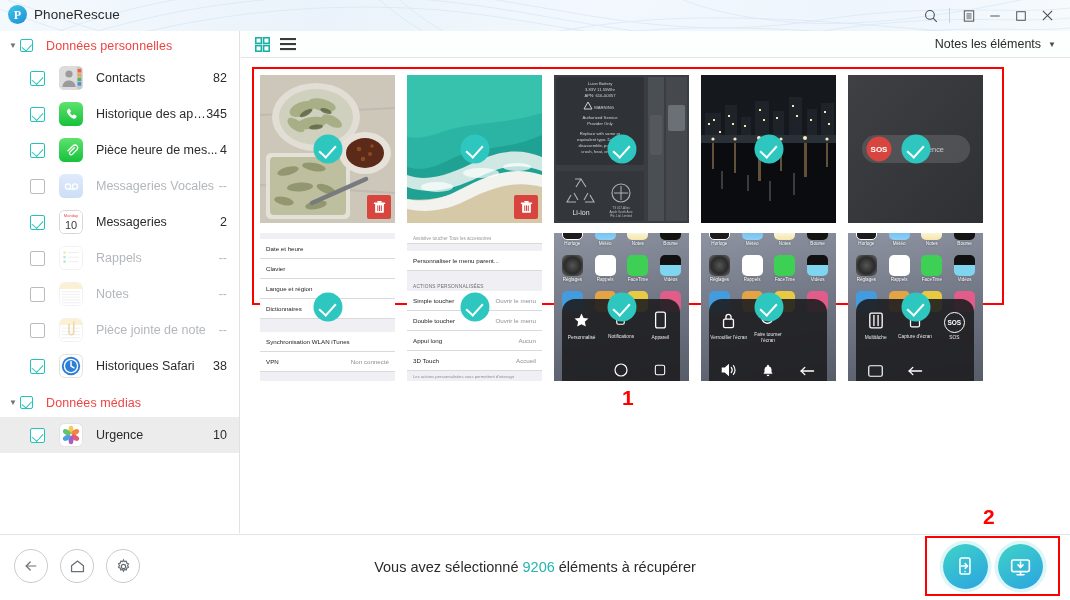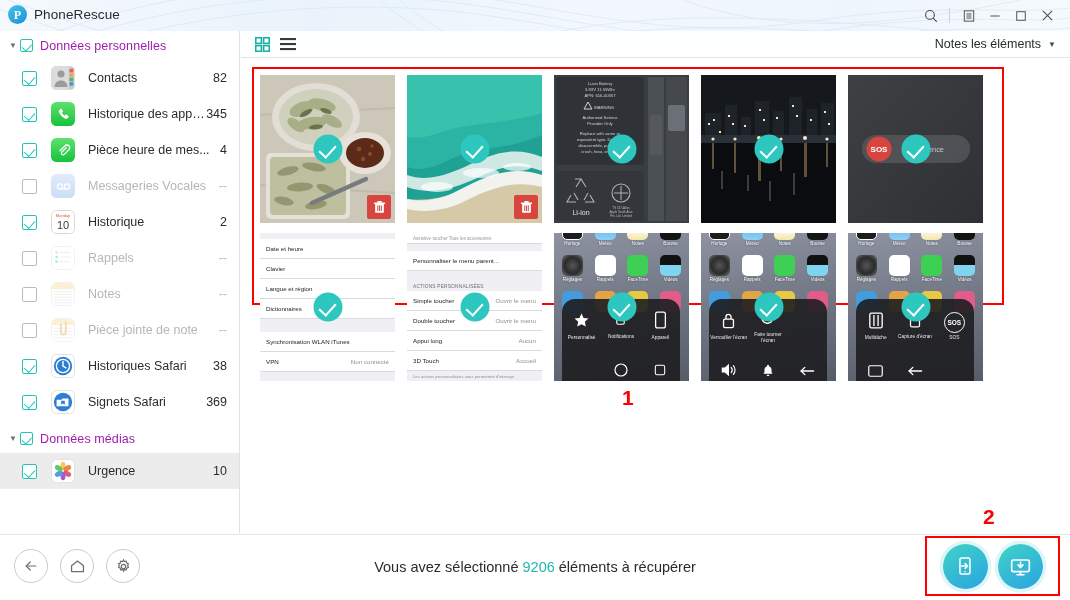--- a/index.html
+++ b/index.html
@@ -54,24 +54,24 @@
     background: #fff; border-right: 1px solid #dfe2e5;
     overflow: hidden;
   }
   .group-row {
     display: flex; align-items: center; height: 29px; padding-left: 6px;
   }
   .caret {
     width: 14px; display: flex; align-items: center; justify-content: center;
     color: #6c7278; font-size: 8px;
   }
-  .grouplabel { font-size: 12.5px; color: #a21caf; margin-left: 7px; letter-spacing: .1px; }
+  .grouplabel { font-size: 12.5px; color: #ef4444; margin-left: 13px; letter-spacing: .1px; }
 
   .item-row {
-    display: flex; align-items: center; height: 36px; padding-left: 22px;
+    display: flex; align-items: center; height: 36px; padding-left: 30px;
   }
   .item-row.selected { background: #ececec; }
   .cb {
     width: 15px; height: 15px; border-radius: 2px; border: 1.4px solid #23c4b6;
     background: #fff; flex: none; position: relative;
   }
   .cb.off { border-color: #b8bcc0; }
   .cb.on::after {
     content: ""; position: absolute; left: 3px; top: 2px;
     width: 6px; height: 9px; border: solid #23c4b6; border-width: 0 1.7px 1.7px 0;
@@ -333,21 +333,21 @@
 
     <div class="item-row">
       <div class="cb on"></div>
       <div class="appicon" style="background:#fff;border:1px solid #d6d6d6;">
         <svg width="24" height="24" viewBox="0 0 24 24">
             <rect width="24" height="24" fill="#fff"></rect>
             <text x="12" y="7" font-size="4.4" fill="#ef4b43" text-anchor="middle" font-family="Liberation Sans">Monday</text>
             <text x="12" y="19.5" font-size="12" fill="#3b3b3b" text-anchor="middle" font-family="Liberation Sans">10</text>
           </svg>
       </div>
-      <span class="item-label">Historique</span>
+      <span class="item-label">Messageries</span>
       <span class="item-count">2</span>
     </div>
 
     <div class="item-row">
       <div class="cb off"></div>
       <div class="appicon dim" style="background:#fff;border:1px solid #e2e2e2;">
         <svg width="24" height="24" viewBox="0 0 24 24">
             <rect width="24" height="24" fill="#fff"></rect>
             <circle cx="5" cy="6" r="1.5" fill="#f2c94c"></circle>
             <circle cx="5" cy="11" r="1.5" fill="#56ccf2"></circle>
@@ -407,32 +407,20 @@
         <svg width="24" height="24" viewBox="0 0 24 24">
             <circle cx="12" cy="12" r="10" fill="#2b7fd4"></circle>
             <circle cx="12" cy="12" r="7.2" fill="none" stroke="#fff" stroke-width="1.5"></circle>
             <path d="M12 7.2V12l3.2 2" fill="none" stroke="#fff" stroke-width="1.6" stroke-linecap="round"></path>
           </svg>
       </div>
       <span class="item-label">Historiques Safari</span>
       <span class="item-count">38</span>
     </div>
 
-    <div class="item-row">
-      <div class="cb on"></div>
-      <div class="appicon" style="background:#fff;border:1px solid #e2e2e2;">
-        <svg width="24" height="24" viewBox="0 0 24 24">
-            <circle cx="12" cy="12" r="10" fill="#2b7fd4"></circle>
-            <path d="M5 9.5h5.4l1.1-1.4h6.5v8.6H5z" fill="#fff"></path>
-            <path d="M10 10.5h4v4.6l-2-1.4-2 1.4z" fill="#2b7fd4"></path>
-          </svg>
-      </div>
-      <span class="item-label">Signets Safari</span>
-      <span class="item-count">369</span>
-    </div>
 
     <div class="group-row" style="margin-top:4px;">
       <div class="caret">▼</div>
       <div class="cb sm on"></div>
       <span class="grouplabel">Données médias</span>
     </div>
 
     <div class="item-row selected">
       <div class="cb on"></div>
       <div class="appicon" style="background:#fff;border:1px solid #e2e2e2;">

